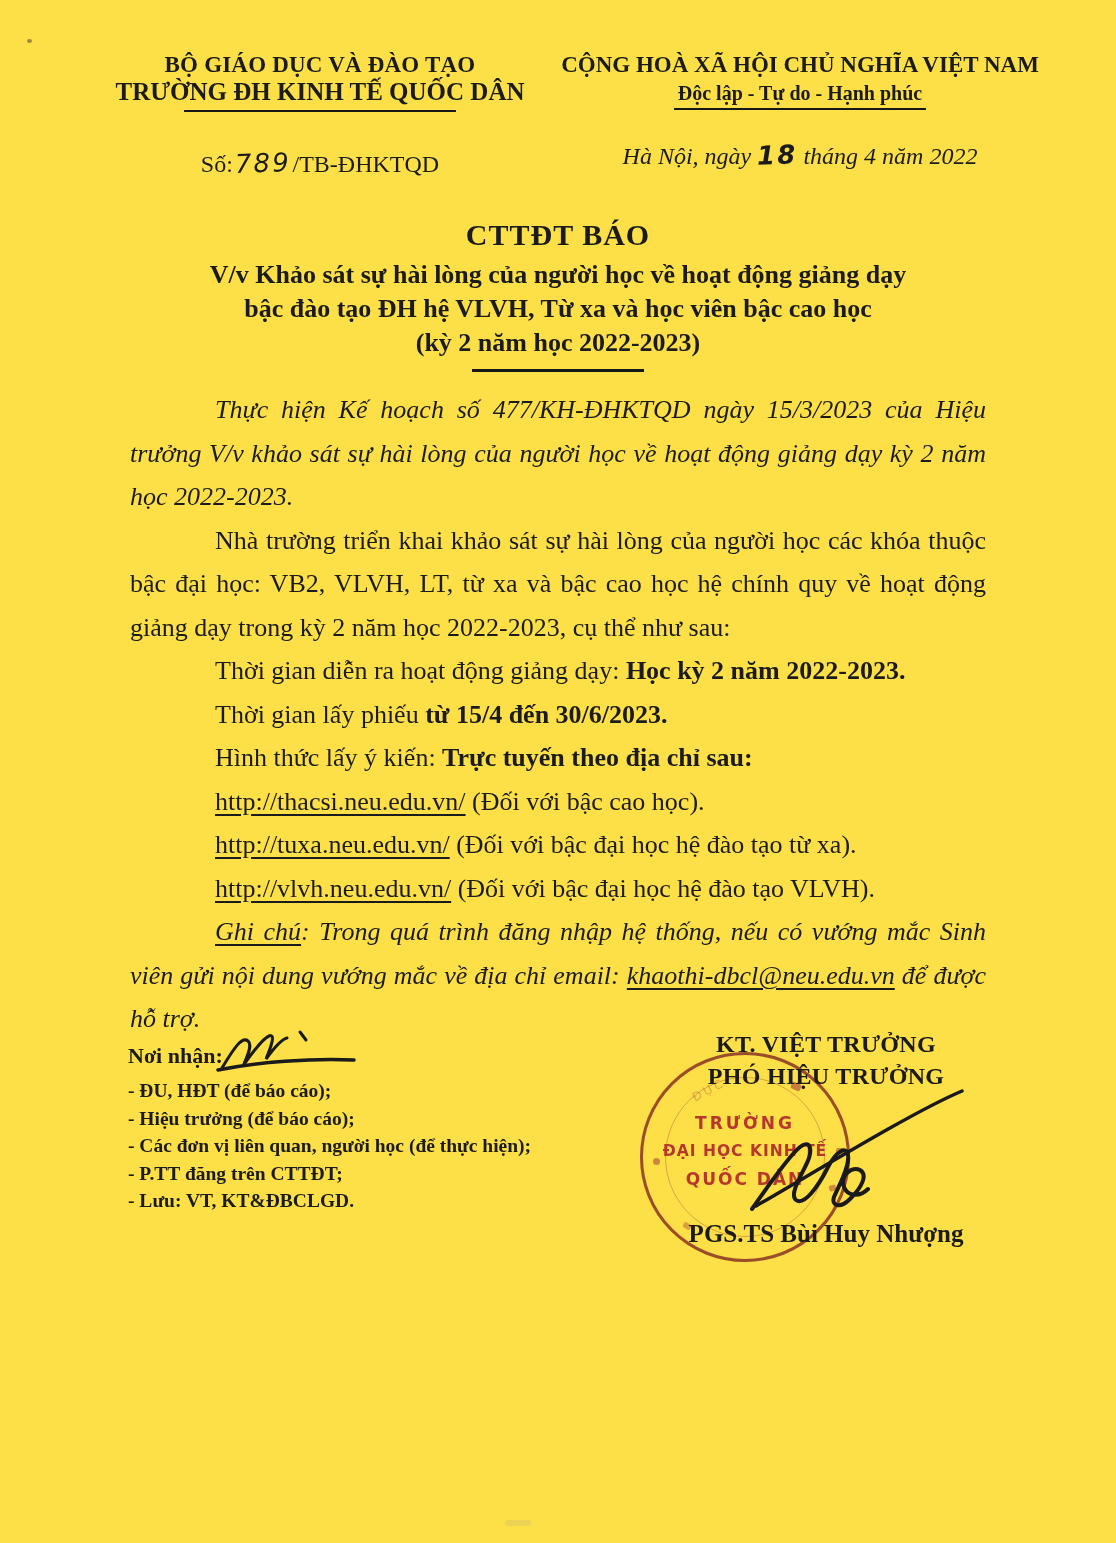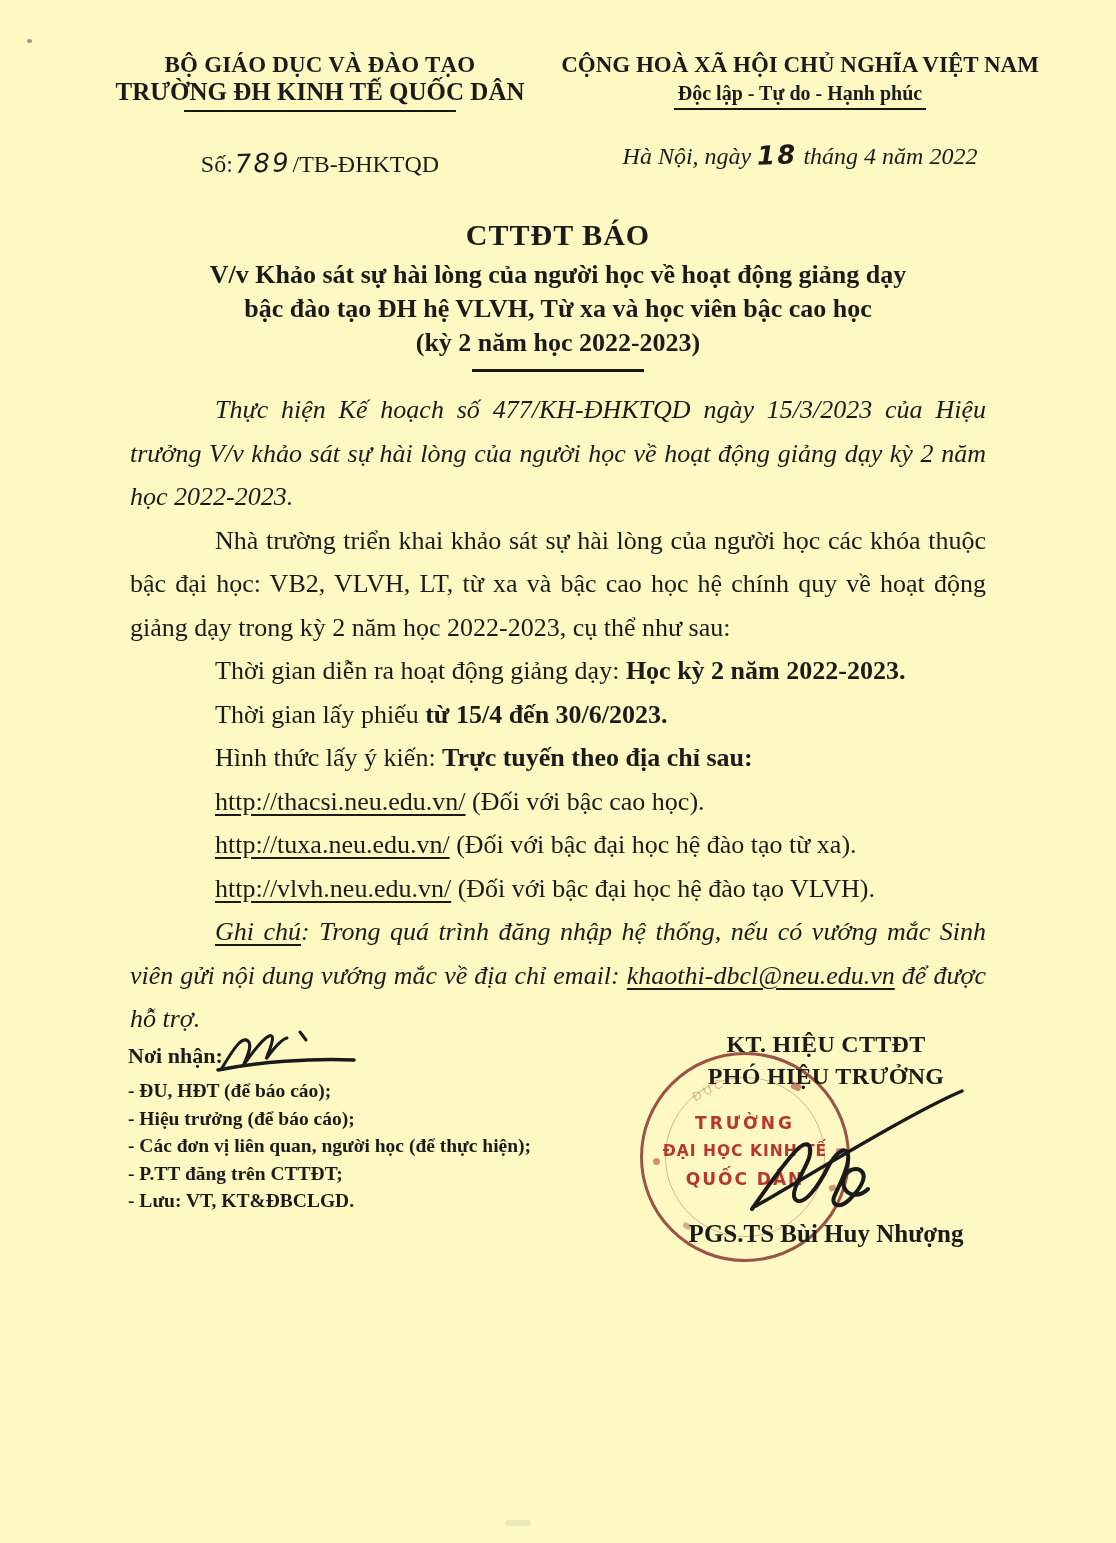--- a/index.html
+++ b/index.html
@@ -1,19 +1,19 @@
 <!DOCTYPE html>
 <html><head>
 <meta charset="utf-8">
 <style>
   * { margin:0; padding:0; box-sizing:border-box; }
   html,body { background:#dcdcdc; }
   .page {
     position:relative; width:1116px; height:1543px; margin:0 auto;
-    background:#fef9c3; color:#1b1b1b;
+    background:#fde047; color:#1b1b1b;
     font-family:"Liberation Serif", serif; overflow:hidden;
   }
   .corner-dot { position:absolute; left:27px; top:39px; width:5px; height:4px;
     background:#444; border-radius:50%; opacity:.55; }
 
   
   #header-left { position:absolute; left:100px; top:52px; width:440px; text-align:center; }
   #header-left .h1 { font-size:23px; font-weight:bold; letter-spacing:.2px; }
   #header-left .h2 { font-size:25px; font-weight:bold; margin-top:0; }
   #header-left .rule { width:272px; border-top:2.5px solid #171717; margin:4px auto 0; }
@@ -129,21 +129,21 @@
   <div id="footer-left">
     <div class="noinhan">Nơi nhận:</div>
     <div class="rec">- ĐU, HĐT (để báo cáo);</div>
     <div class="rec">- Hiệu trưởng (để báo cáo);</div>
     <div class="rec">- Các đơn vị liên quan, người học (để thực hiện);</div>
     <div class="rec">- P.TT đăng trên CTTĐT;</div>
     <div class="rec">- Lưu: VT, KT&amp;ĐBCLGD.</div>
   </div>
 
   <div id="signer">
-    <div class="stitle">KT. HIỆU CTTĐT</div>
+    <div class="stitle">KT. VIỆT TRƯỞNG</div>
     <div class="stitle">PHÓ HIỆU TRƯỞNG</div>
   </div>
   <div id="signer-name">PGS.TS Bùi Huy Nhượng</div>
 
   <div id="stamp">
     <div class="inner"></div>
     <div class="stamp-text">
       <div class="st1">TRƯỜNG</div>
       <div class="st2">ĐẠI HỌC KINH TẾ</div>
       <div class="st3">QUỐC DÂN</div>

